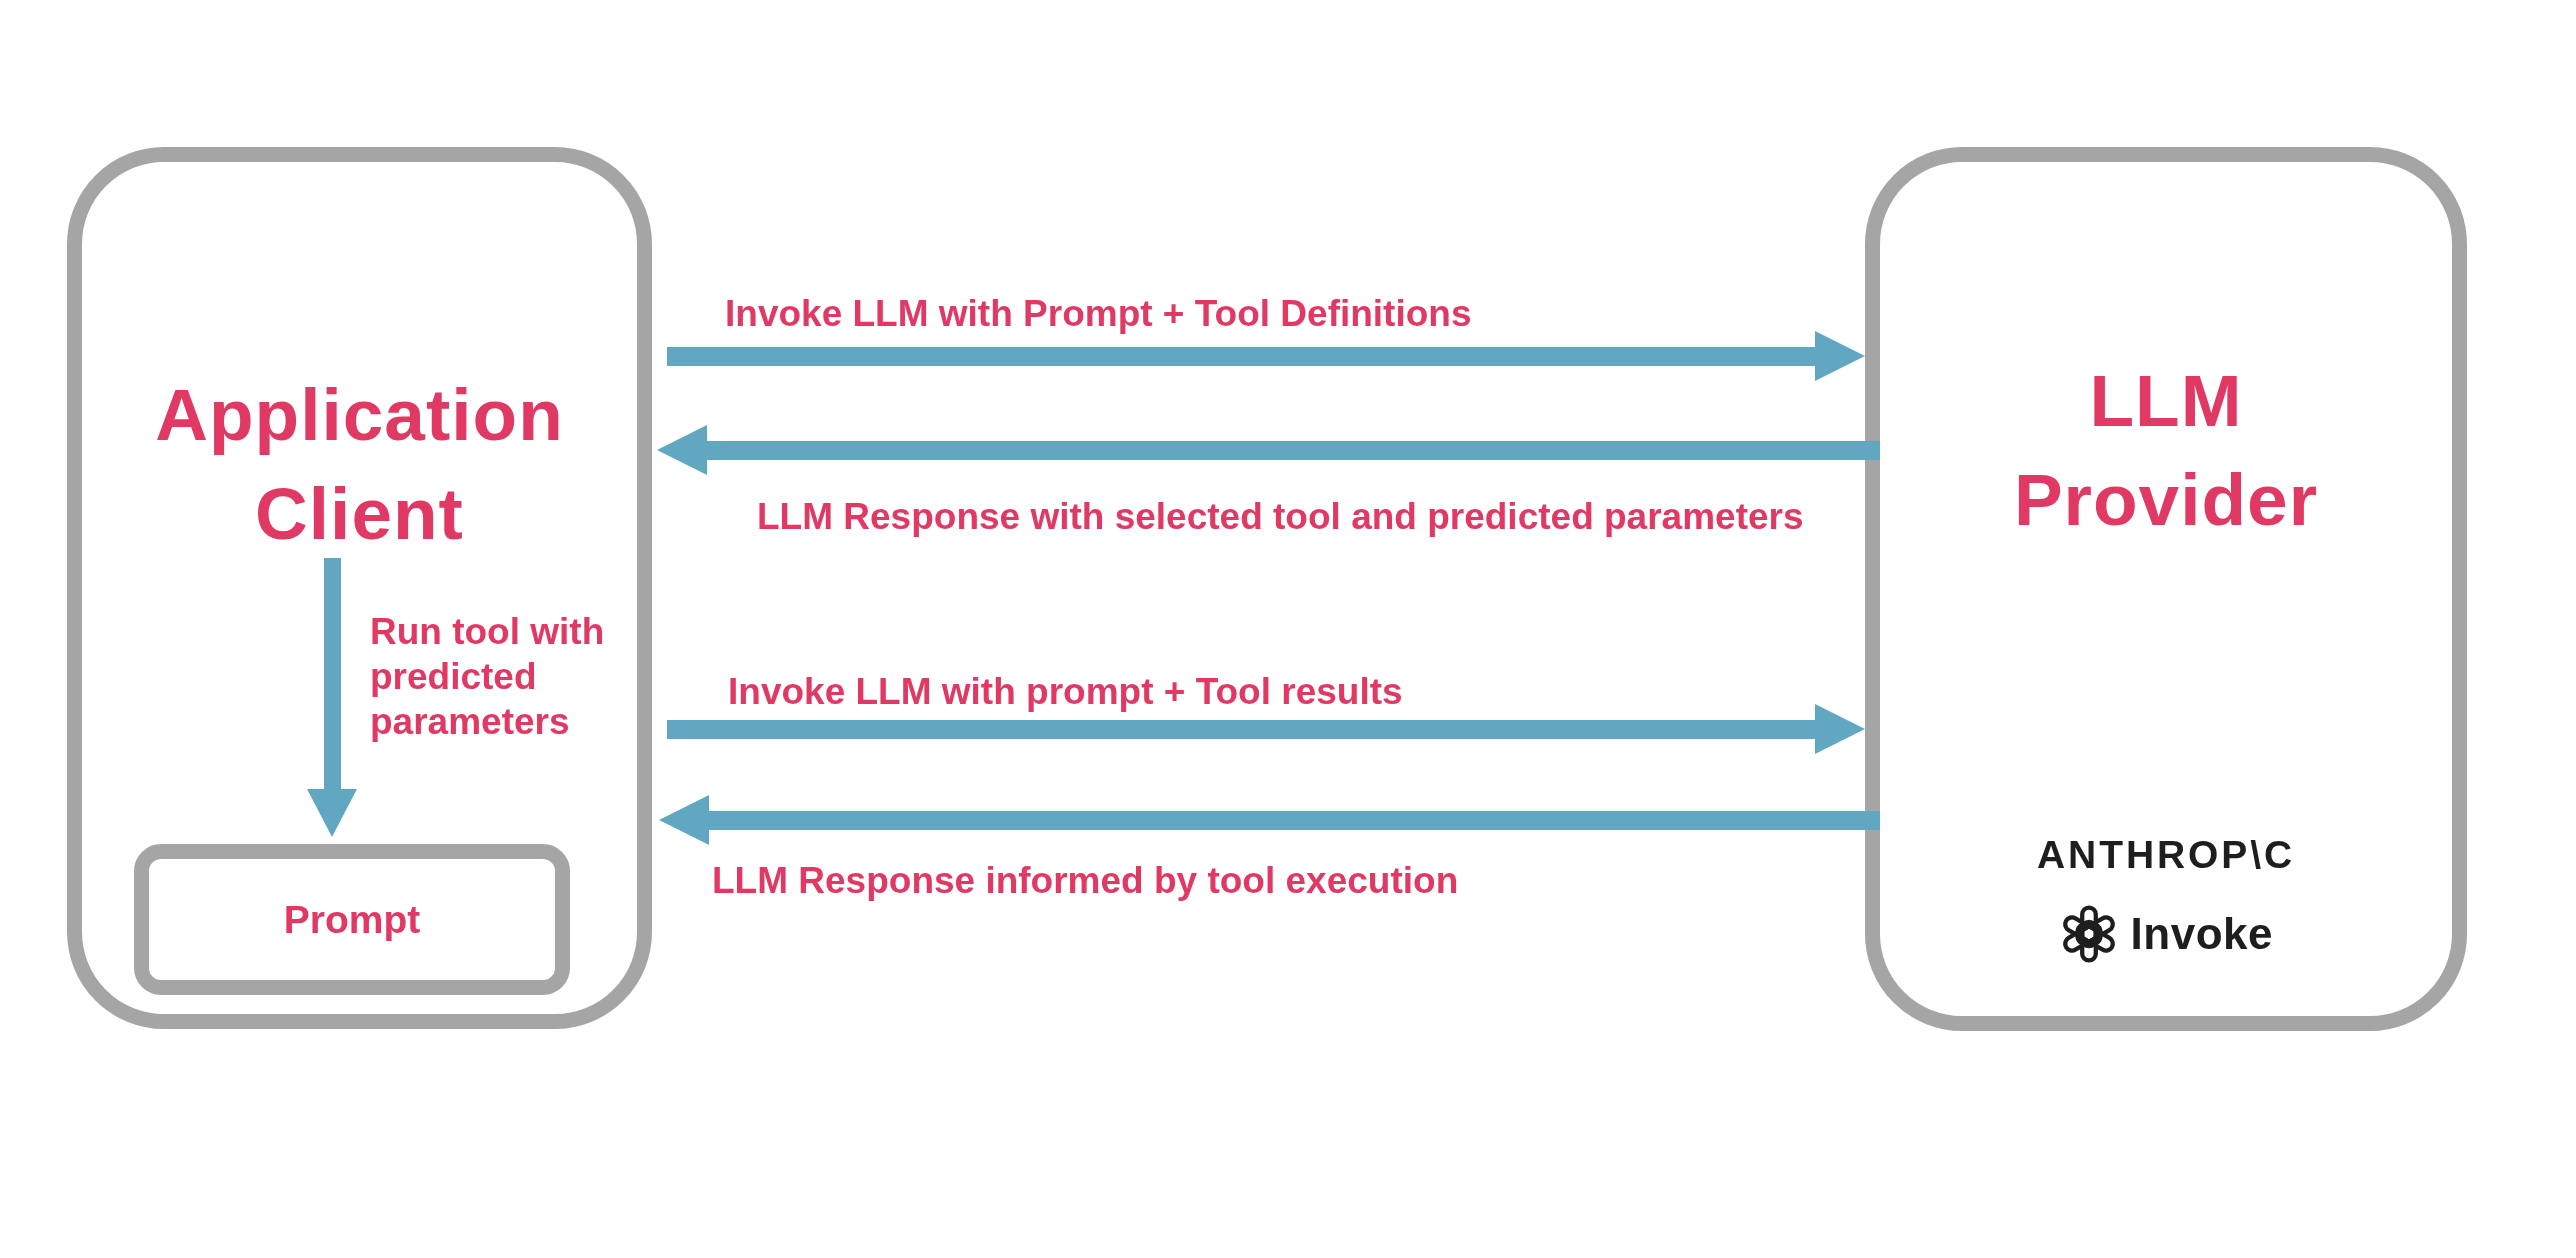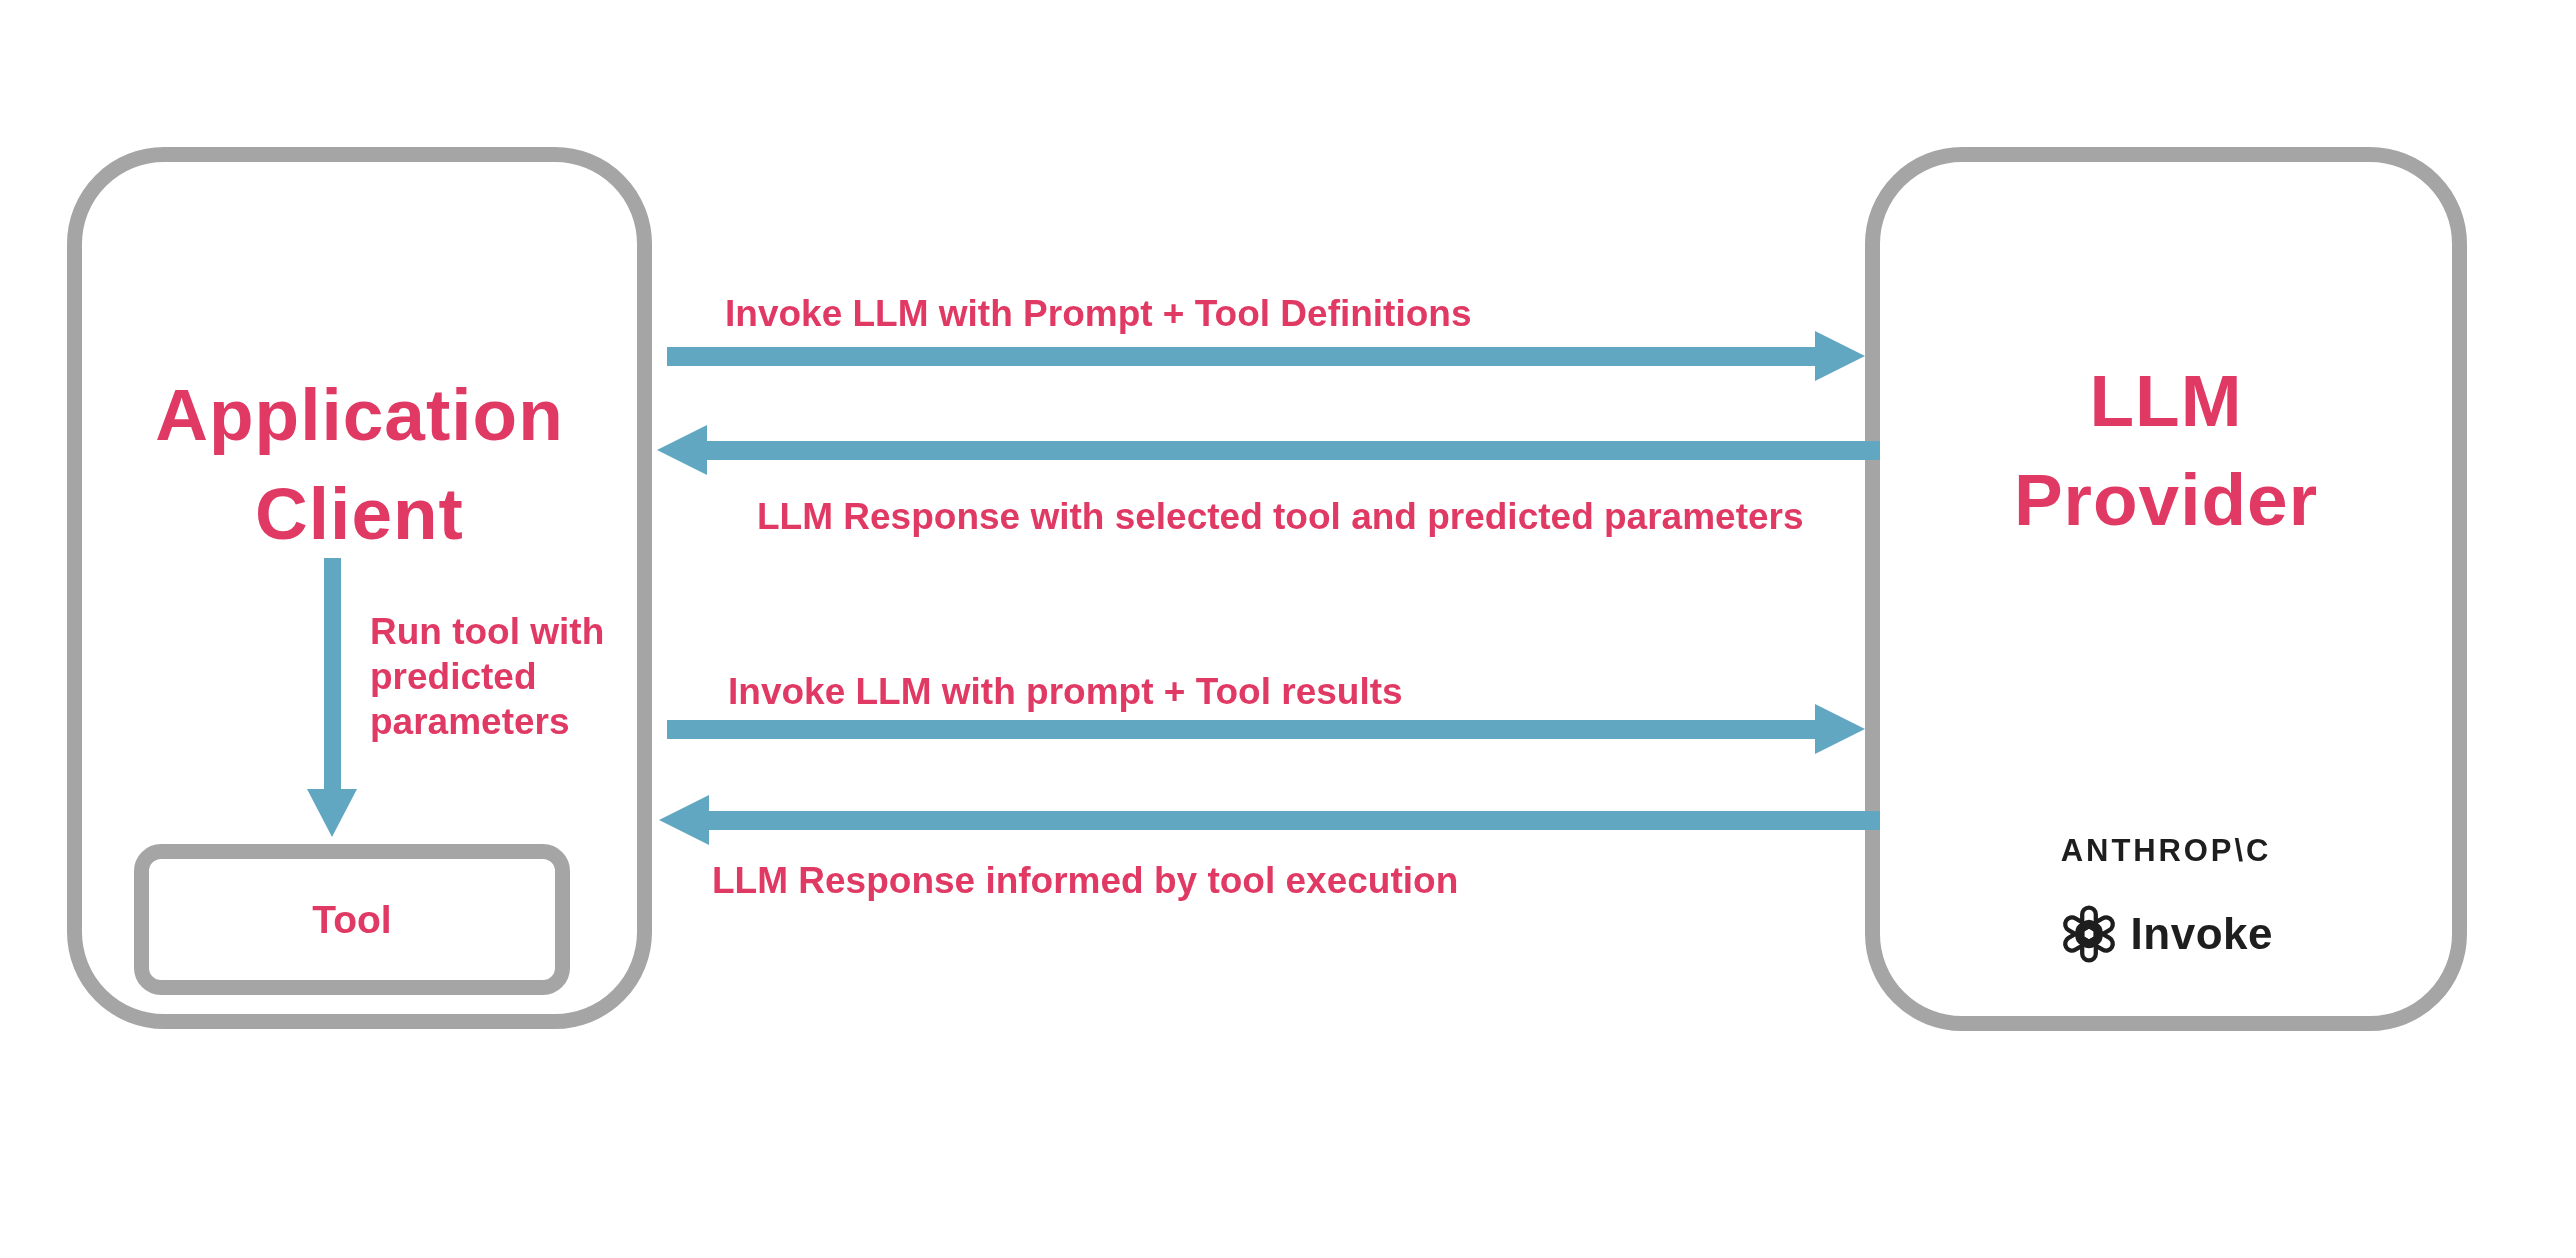--- a/index.html
+++ b/index.html
@@ -80,21 +80,21 @@
     border-left:25px solid transparent;
     border-right:25px solid transparent;
     border-top:48px solid var(--arrow-blue);
   }
   
   .anthropic-logo{
     position:absolute;
     left:1865px;width:602px;top:833px;
     text-align:center;
     color:var(--logo-black);
-    font-size:31px;font-weight:bold;letter-spacing:2.9px;
+    font-size:39px;font-weight:bold;letter-spacing:2.9px;
   }
   .openai-logo{
     position:absolute;
     left:1865px;width:602px;top:904px;
     display:flex;align-items:center;justify-content:center;gap:11.6px;
     color:var(--logo-black);
   }
   .openai-logo .wordmark{
     font-size:44px;font-weight:bold;letter-spacing:0.5px;
   }
@@ -140,21 +140,21 @@
     <div class="arrow-head-right" style="left:1815px;top:704px;"></div>
   </div>
 
   <div>
     <div class="arrow-head-left" style="left:659px;top:795px;"></div>
     <div class="arrow-bar" style="left:709px;top:811px;width:1171px;height:19.3px;"></div>
   </div>
   <div class="flow-label" style="left:712px;top:858px;">LLM Response informed by tool execution</div>
 
   <div class="tools-box">
-    <span class="tools-label">Tool</span>
+    <span class="tools-label">Prompt</span>
   </div>
 
   <div class="anthropic-logo">ANTHROP\C</div>
   <div class="openai-logo">
     <svg width="60" height="60" viewBox="-42 -42 84 84" aria-hidden="true">
       <g fill="none" stroke="#1E1E1E" stroke-width="6">
         <rect x="-9.5" y="-37" width="19" height="54" rx="9.5" transform="rotate(0)"></rect>
         <rect x="-9.5" y="-37" width="19" height="54" rx="9.5" transform="rotate(60)"></rect>
         <rect x="-9.5" y="-37" width="19" height="54" rx="9.5" transform="rotate(120)"></rect>
         <rect x="-9.5" y="-37" width="19" height="54" rx="9.5" transform="rotate(180)"></rect>

